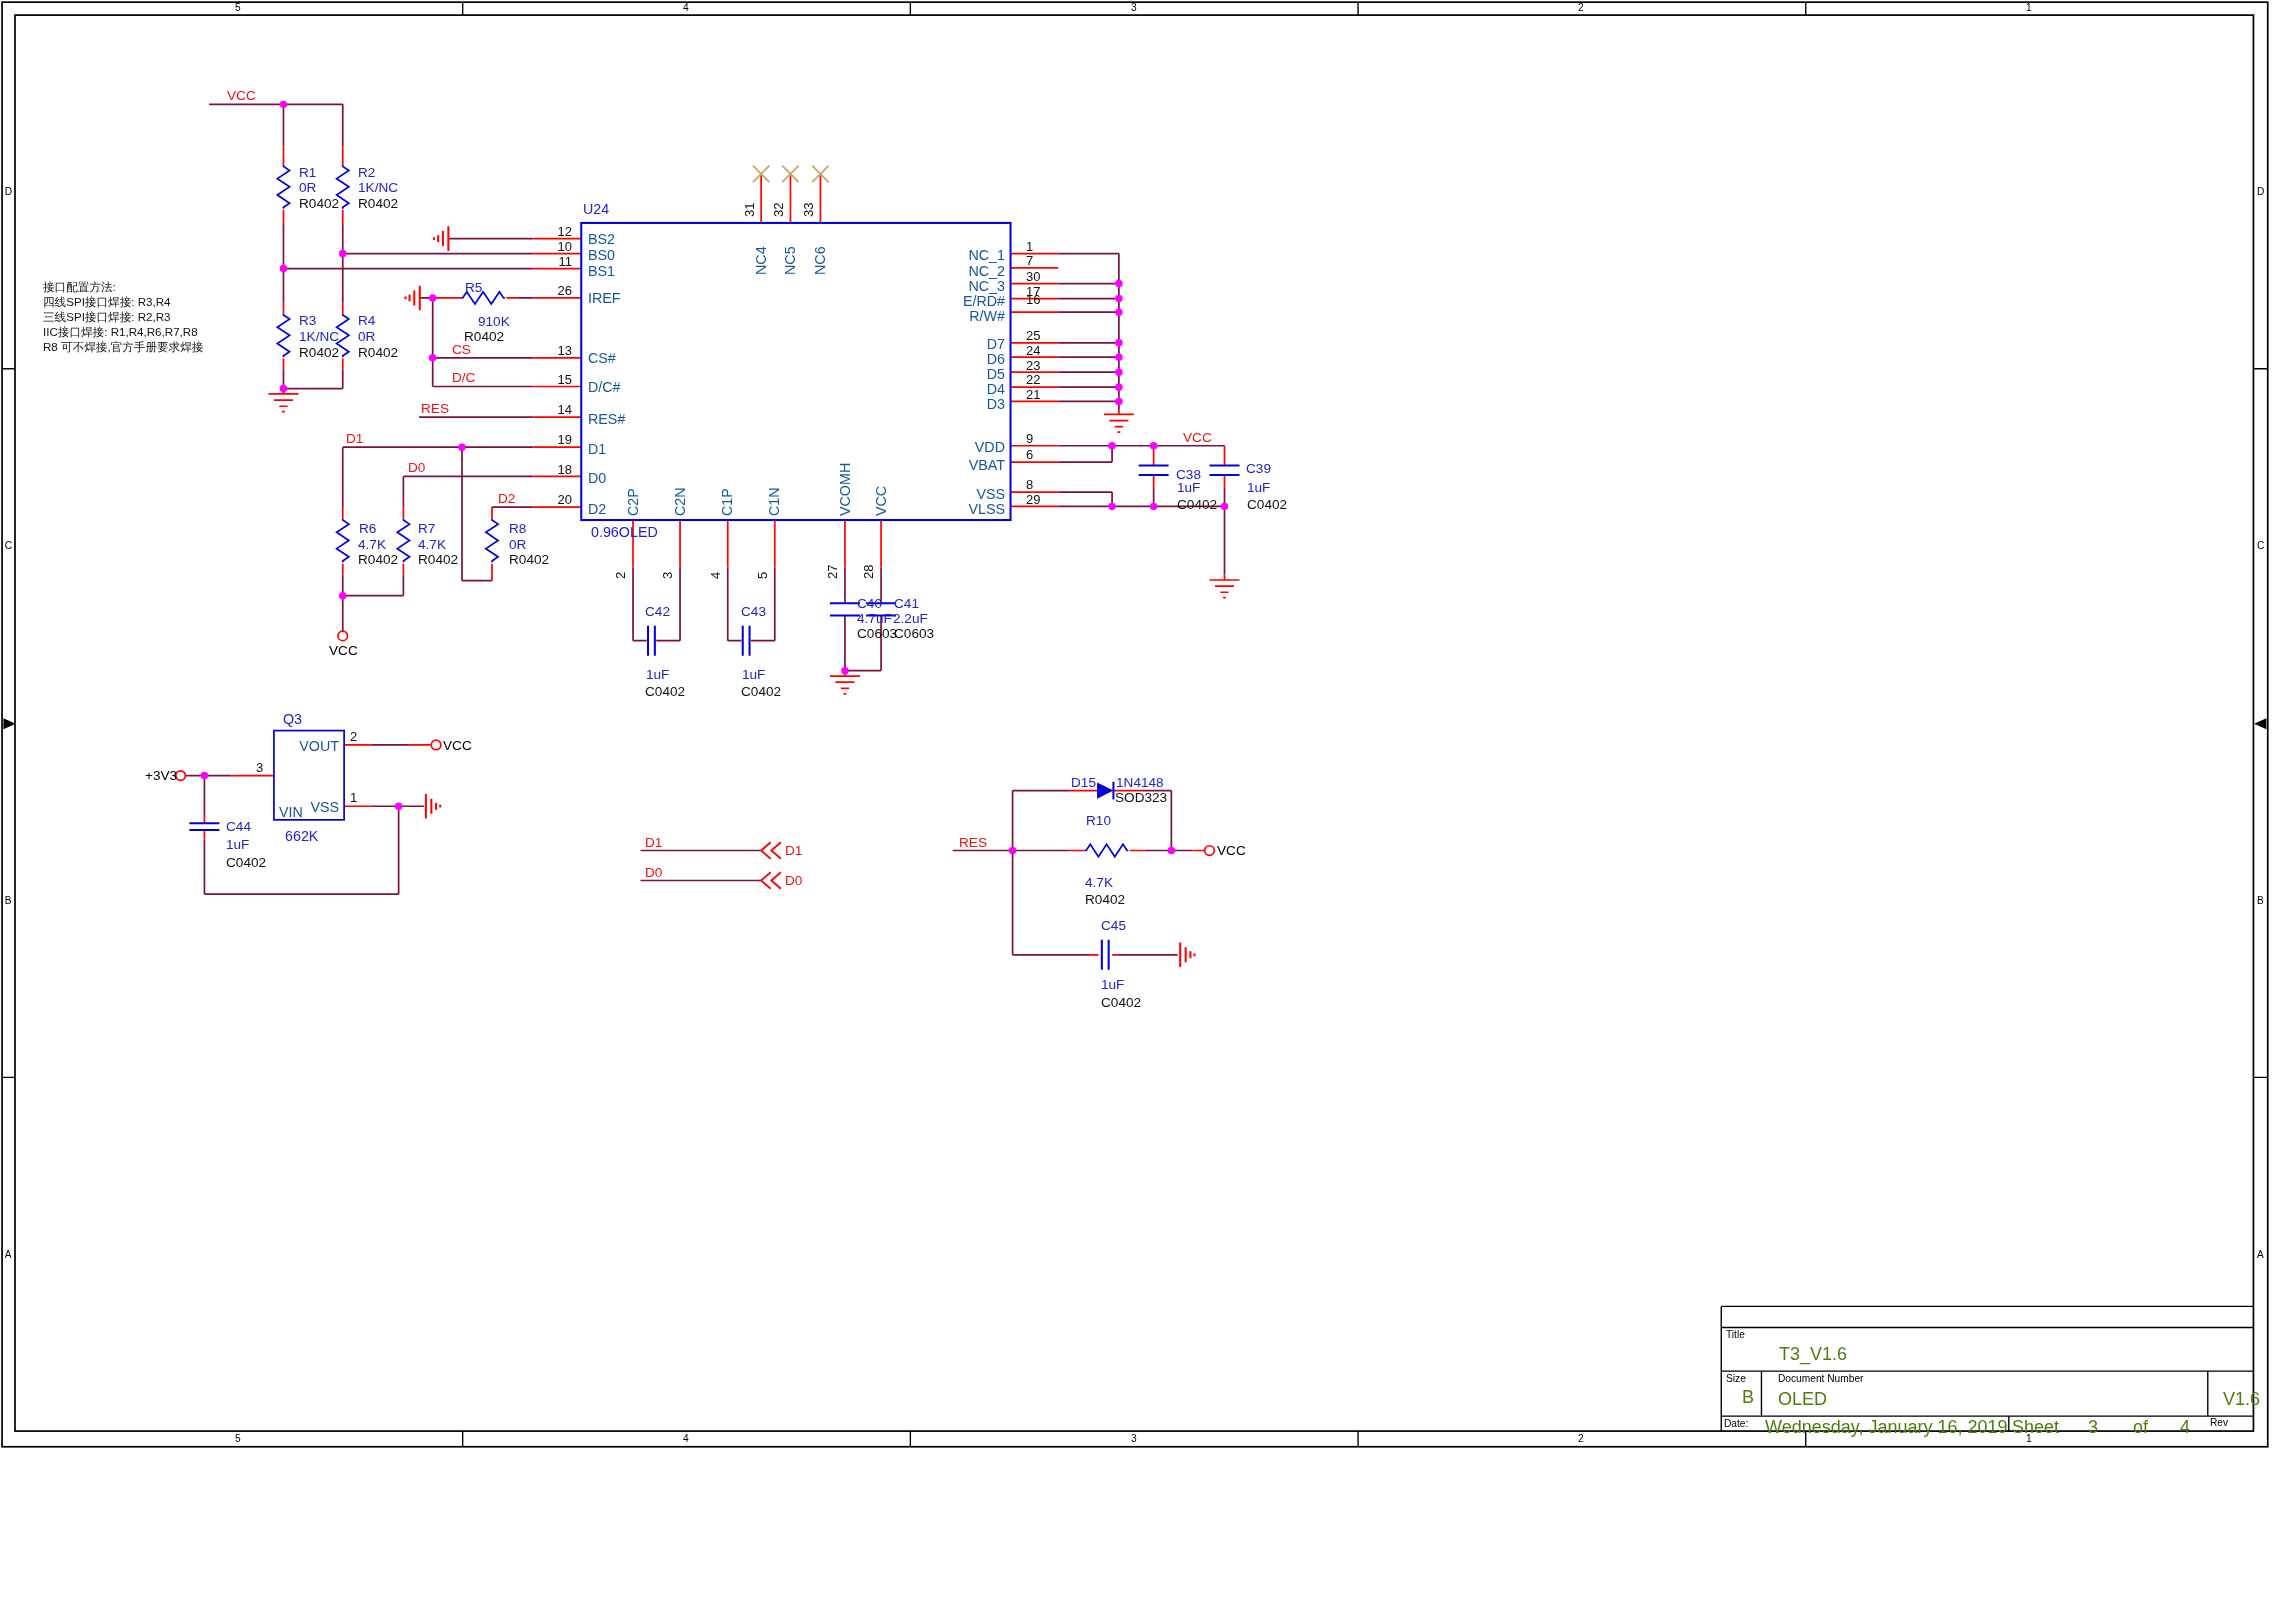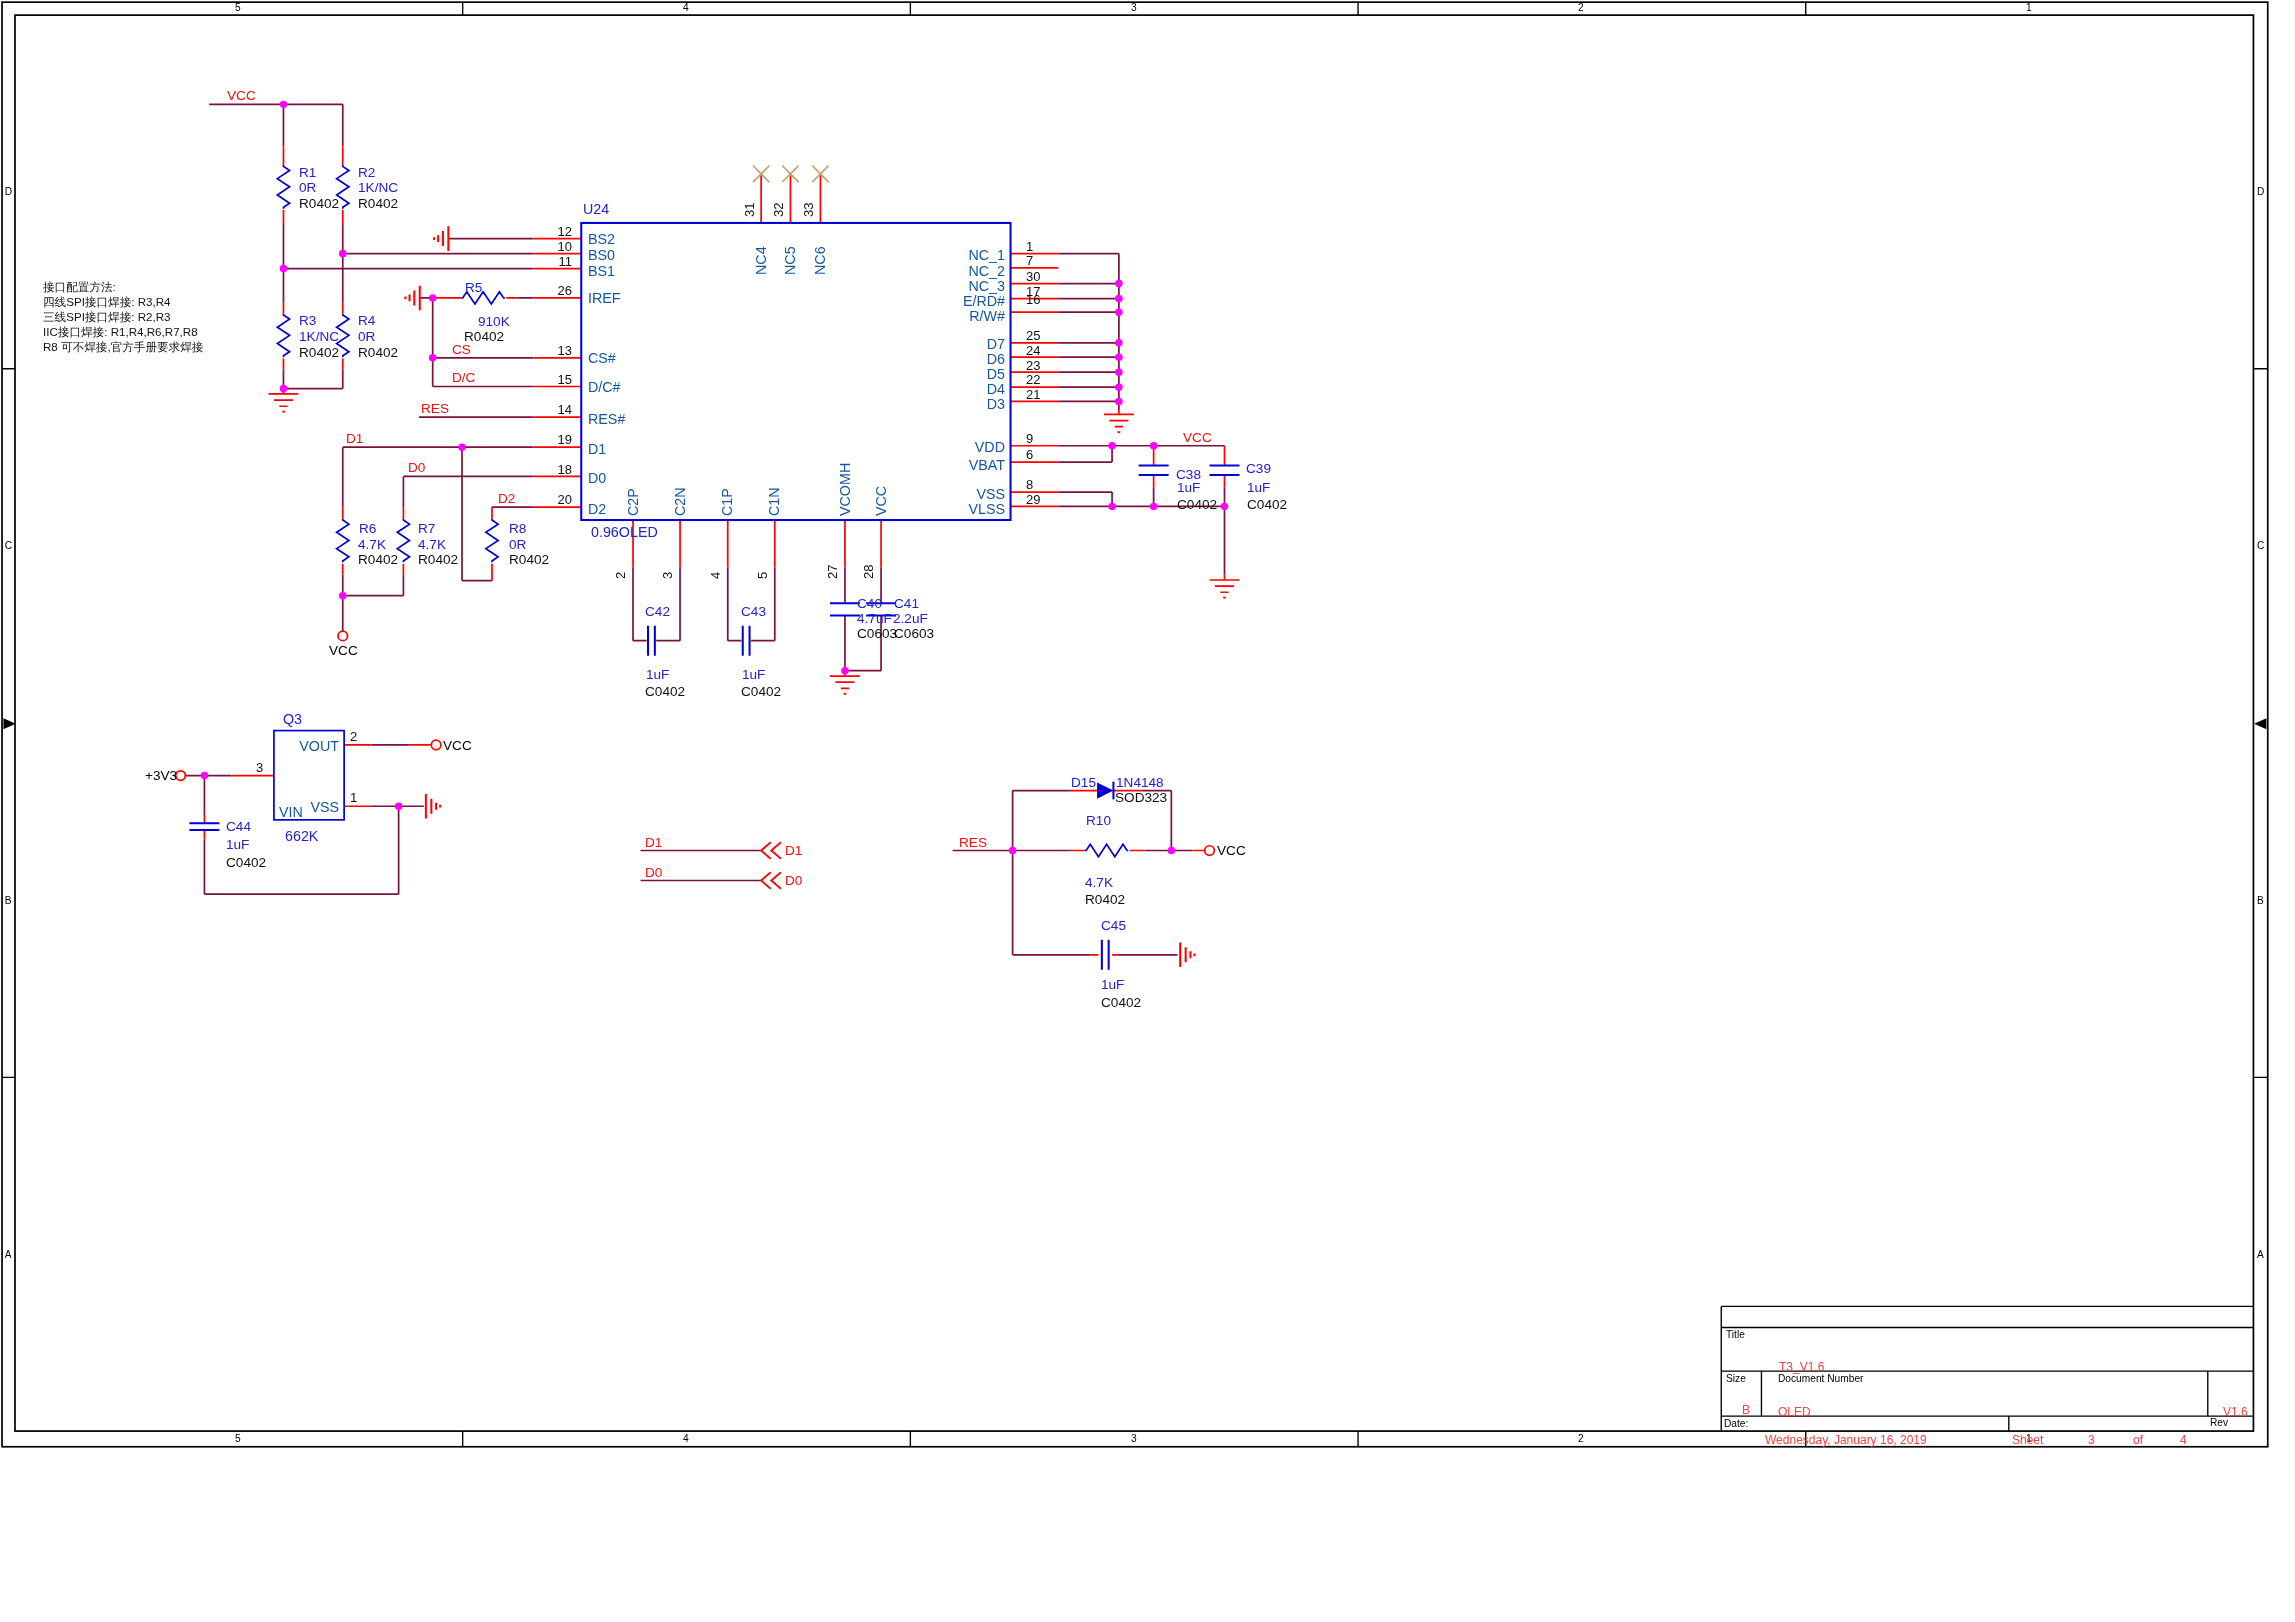--- a/index.html
+++ b/index.html
@@ -8,21 +8,21 @@
   svg.gfx{position:absolute;left:0;top:0;}
   .t{position:absolute;line-height:1;white-space:nowrap;font-family:"Liberation Sans",sans-serif;
      font-size:13.6px;color:#000;}
   .ref{color:#2222cc;}           
   .fp{color:#111;}               
   .net{color:#ee1111;}           
   .pn{color:#15569c;font-size:14.3px;}  
   .pm{color:#111;font-size:13px;}     
   .zn{font-size:10.2px;color:#000;}     
   .tb{font-size:10.2px;color:#000;}     
-  .tv{font-size:12px;color:#ef4444;margin-top:16px;}     
+  .tv{font-size:18px;color:#4d7c0f;}     
   .nt{font-size:11.6px;color:#111;}     
   .ra{text-align:right;}
   .vt{transform:rotate(-90deg);transform-origin:0 0;}
   .b21{font-size:14.3px;}
 </style>
 </head>
 <body>
 
 <div class="sheet">
 

